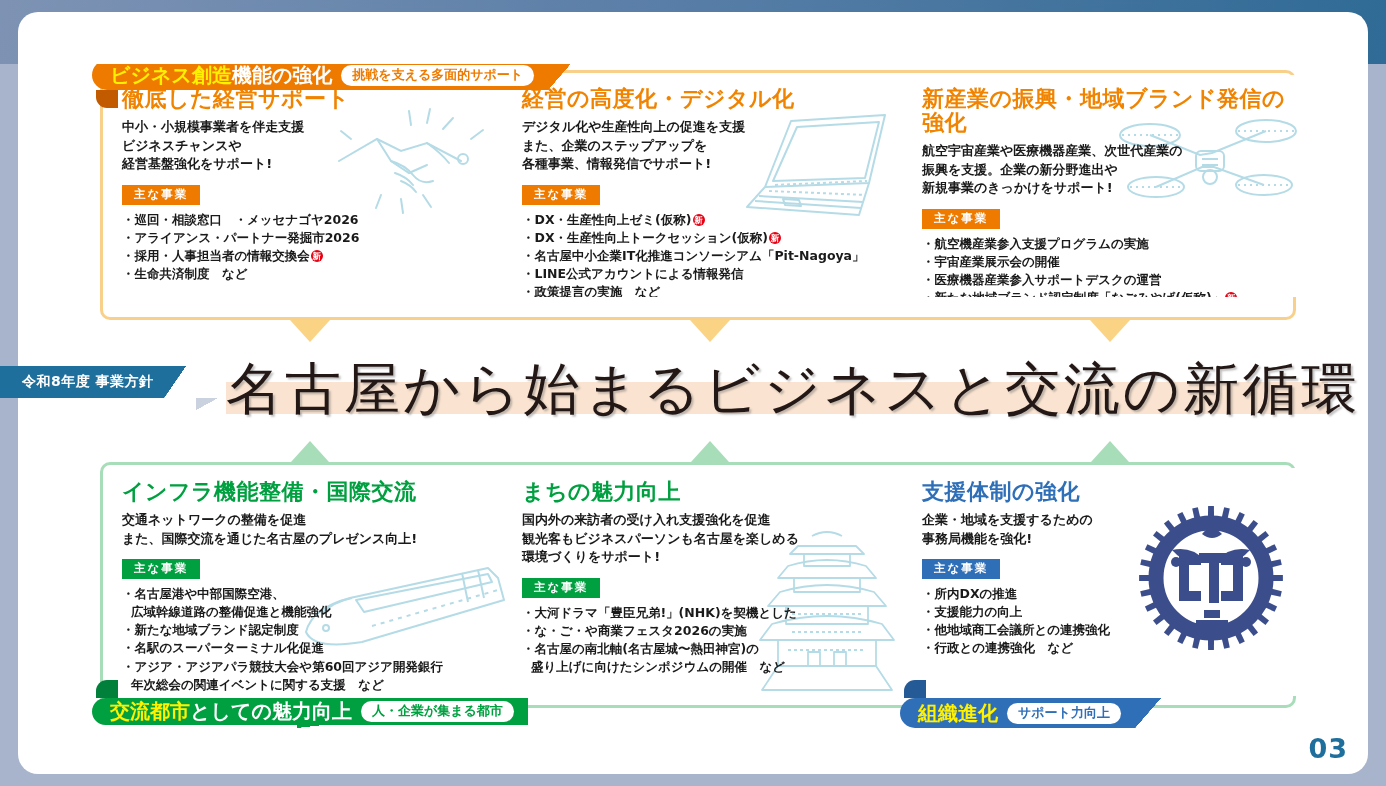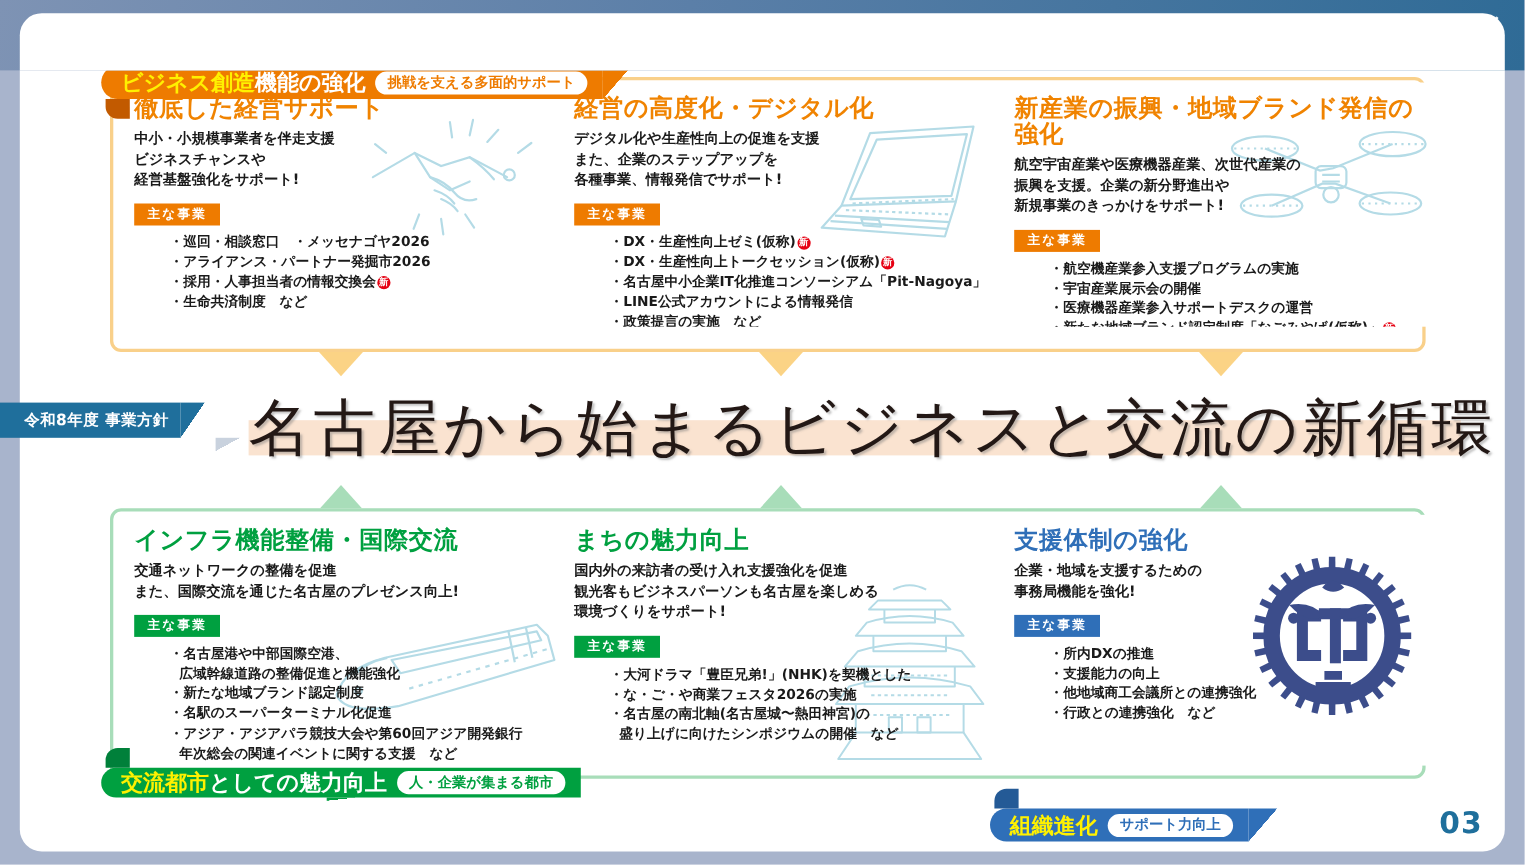--- a/index.html
+++ b/index.html
@@ -89,21 +89,21 @@
   #banner-top .banner-pill { color: #ee7b00; }
 
   #banner-green  { left: 92px; top: 698px; flex-direction: column; }
   #banner-green .banner-body { background: #00a040; }
   #banner-green .banner-tip {
     background: linear-gradient(to bottom right, #00a040 50%, transparent 50.5%);
   }
   #banner-green .banner-fold { background: #00803a; top: -18px; border-bottom-left-radius:0; border-top-left-radius:11px; }
   #banner-green .banner-pill { color: #00a040; }
 
-  #banner-blue   { left: 900px; top: 698px; margin-top: 37px; }
+  #banner-blue   { left: 900px; top: 698px; }
   #banner-blue .banner-body { background: #2f6fb8; }
   #banner-blue .banner-tip {
     background: linear-gradient(to bottom right, #2f6fb8 50%, transparent 50.5%);
   }
   #banner-blue .banner-fold { background: #245a96; top: -18px; border-bottom-left-radius:0; border-top-left-radius:11px; }
   #banner-blue .banner-pill { color: #2f6fb8; }
 
   
   .row { position: absolute; display: flex; }
   #row-top    { left: 108px; top: 75px;  }
@@ -159,21 +159,21 @@
     position: relative; z-index: 3;
   }
   .tag-orange { background: #ee7b00; }
   .tag-green  { background: #00a040; }
   .tag-blue   { background: #2f6fb8; }
 
   .bullets {
     list-style: none;
     font-size: 12.5px; font-weight: bold; color: #1a1a1a;
     line-height: 1.45;
-    position: relative; z-index: 3; margin-left: 32px;
+    position: relative; z-index: 3;
   }
   .bullets li { white-space: nowrap; }
   .bullets li.ind { padding-left: 9px; }
   .shin {
     display: inline-block;
     width: 12px; height: 12px; line-height: 12px;
     border-radius: 50%;
     background: #e60012; color: #ffffff;
     font-size: 8.5px; text-align: center;
     vertical-align: 1px; margin-left: 1px;

